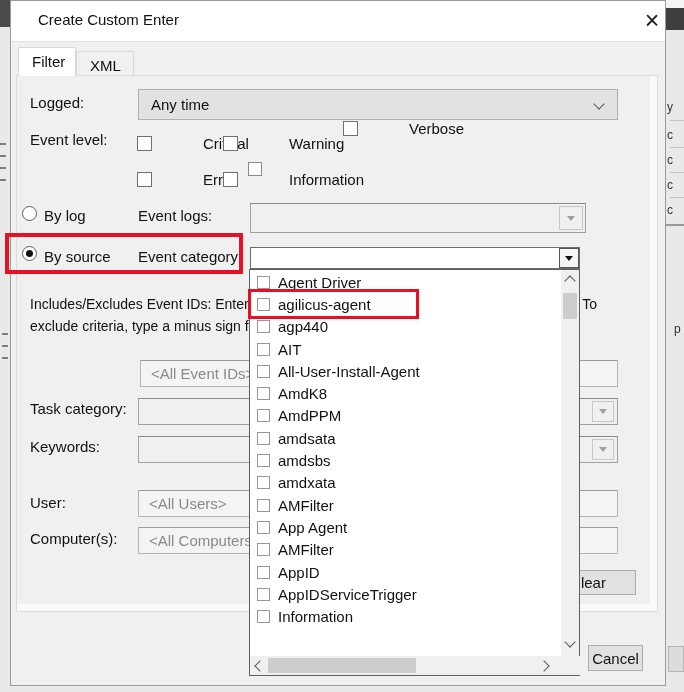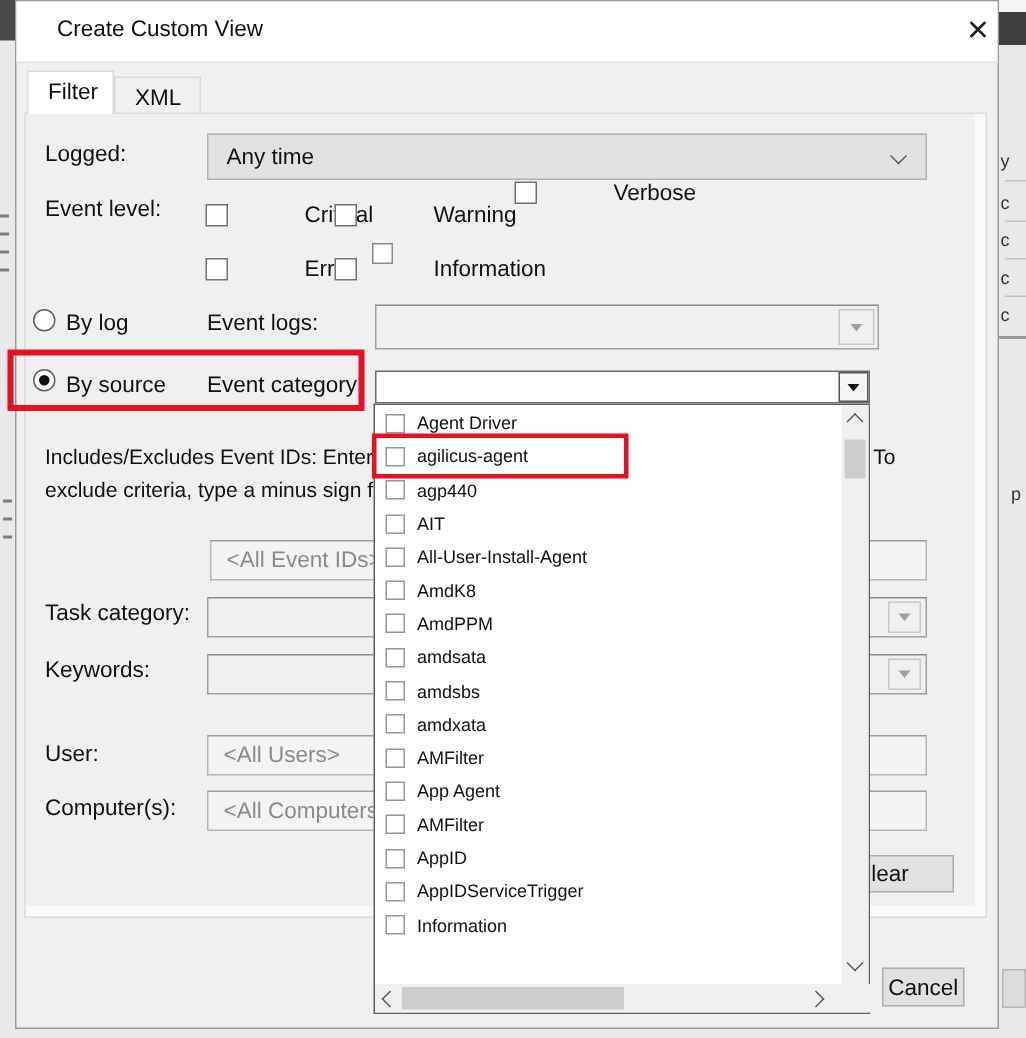--- a/index.html
+++ b/index.html
@@ -47,21 +47,21 @@
   .lvl-row2 .cb-item:nth-child(2){left:223px;top:171px;}
   .radio{position:absolute;width:15px;height:15px;border:1px solid #606060;border-radius:50%;background:#fff;box-sizing:border-box;}
   .radio.sel::after{content:"";position:absolute;left:3px;top:3px;width:7px;height:7px;border-radius:50%;background:#111;}
   .btn{position:absolute;box-sizing:border-box;background:#e1e1e1;border:1px solid #adadad;font-size:15px;color:#111;
        display:flex;align-items:center;justify-content:center;}
   
   .ddl{left:249px;top:269px;width:331px;height:407px;background:#ffffff;border:1px solid #5f5f5f;z-index:5;}
   .ddl-items{position:absolute;left:250px;top:271px;width:310px;z-index:6;}
   .ddl-row{height:22.3px;display:flex;align-items:center;padding-left:7px;}
   .ddl-cb{width:13px;height:13px;background:#fff;border:1px solid #979797;box-sizing:border-box;margin-right:8px;flex:none;}
-  .ddl-label{font-size:12px;color:#111;white-space:nowrap;}
+  .ddl-label{font-size:15px;color:#111;white-space:nowrap;}
   .sb{background:#f0f0f0;z-index:6;}
   .sb-thumb{background:#cdcdcd;z-index:7;}
   .sb-glyph{position:absolute;z-index:7;display:flex;align-items:center;justify-content:center;}
   
   .anno{position:absolute;box-sizing:border-box;z-index:20;background:transparent;}
   
   .edge-dash{position:absolute;background:#7c7c7c;}
   .edge-line{position:absolute;background:#c2c2c2;}
   .frag-letter{position:absolute;font-size:12px;color:#333;}
   .ids-text{position:absolute;font-size:14px;color:#111;white-space:nowrap;z-index:1;}
@@ -95,21 +95,21 @@
     <div class="edge-line" style="left:4px;top:197px;width:14px;height:1px;"></div>
     <div class="frag-letter" style="left:1px;top:203px;">c</div>
     <div class="abs" style="left:0;top:224px;width:18px;height:2px;background:#9a9a9a;"></div>
     <div class="frag-letter" style="left:8px;top:322px;">p</div>
     <div class="abs" style="left:2px;top:646px;width:16px;height:26px;background:#dcdcdc;border:1px solid #b5b5b5;box-sizing:border-box;"></div>
   </div>
 
   <div class="abs dialog"></div>
 
   <div class="abs titlebar"></div>
-  <div class="lbl" style="left:38px;top:11px;">Create Custom View</div>
+  <div class="lbl" style="left:38px;top:11px;">Create Custom Enter</div>
   <div class="abs close-x">×</div>
 
   <div class="tab inactive">XML</div>
   <div class="tab active">Filter</div>
   <div class="abs tabpage"></div>
 
   <div class="lbl" style="left:30px;top:94px;">Logged:</div>
   <div class="abs combo-flat" style="left:138px;top:89px;width:480px;height:31px;">
     <span>Any time</span>
     <span class="chev down thin" style="position:absolute;right:14px;top:10px;"></span>

